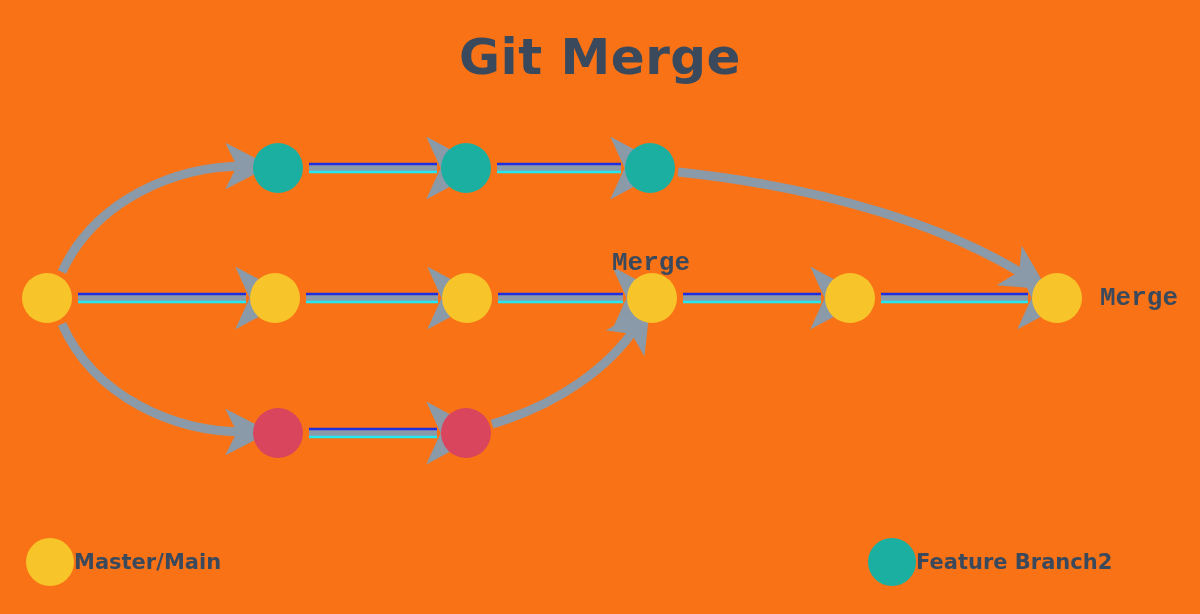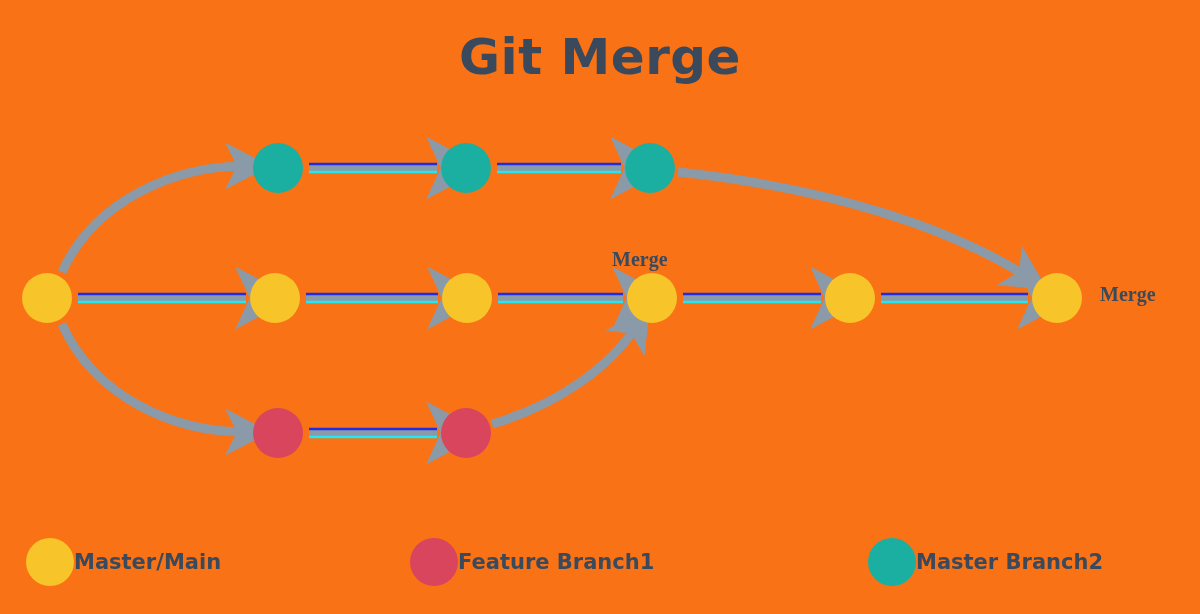--- a/index.html
+++ b/index.html
@@ -31,25 +31,25 @@
     width: 1200px;
     text-align: center;
     font-size: 50px;
     font-weight: 800;
     letter-spacing: 0.5px;
     color: #3a4a5c;
     font-family: "DejaVu Sans", sans-serif;
   }
   .node-label {
     position: absolute;
-    font-size: 20px;
+    font-size: 26px;
     font-weight: 700;
     color: #3a4a5c;
     white-space: nowrap;
-    font-family: Liberation Serif, serif;
+    font-family: Liberation Mono, monospace;
   }
   .legend-row {
     position: absolute;
     left: 0;
     top: 532px;
     width: 1200px;
     height: 60px;
   }
   .legend-item {
     position: absolute;
@@ -155,25 +155,21 @@
   <div class="node-label" style="left:612px; top:248px;">Merge</div>
   <div class="node-label" style="left:1100px; top:283px;">Merge</div>
 
   <div class="legend-row">
 
     <div class="legend-item" style="left:26px;">
       <span class="legend-swatch" style="background:#f7c52a;"></span>
       <span class="legend-text">Master/Main</span>
     </div>
 
-    <div class="legend-item" style="left:410px;">
-      <span class="legend-swatch" style="background:#d8455d;"></span>
-      <span class="legend-text">Feature Branch1</span>
-    </div>
 
     <div class="legend-item" style="left:868px;">
       <span class="legend-swatch" style="background:#1aafa0;"></span>
-      <span class="legend-text">Master Branch2</span>
+      <span class="legend-text">Feature Branch2</span>
     </div>
 
   </div>
 
 </div>
 
 </body></html>

